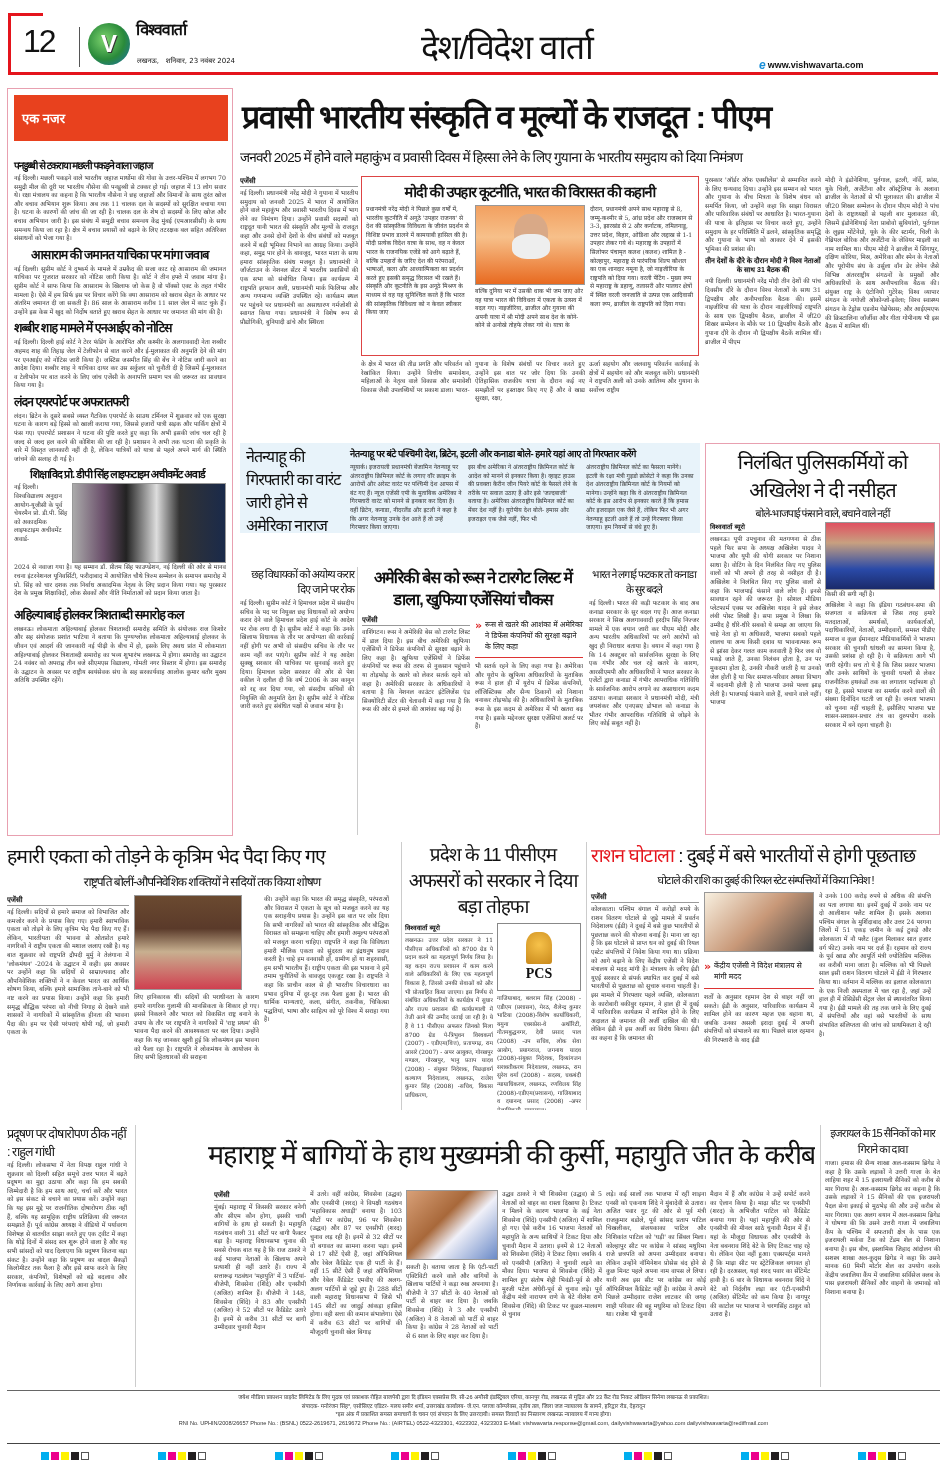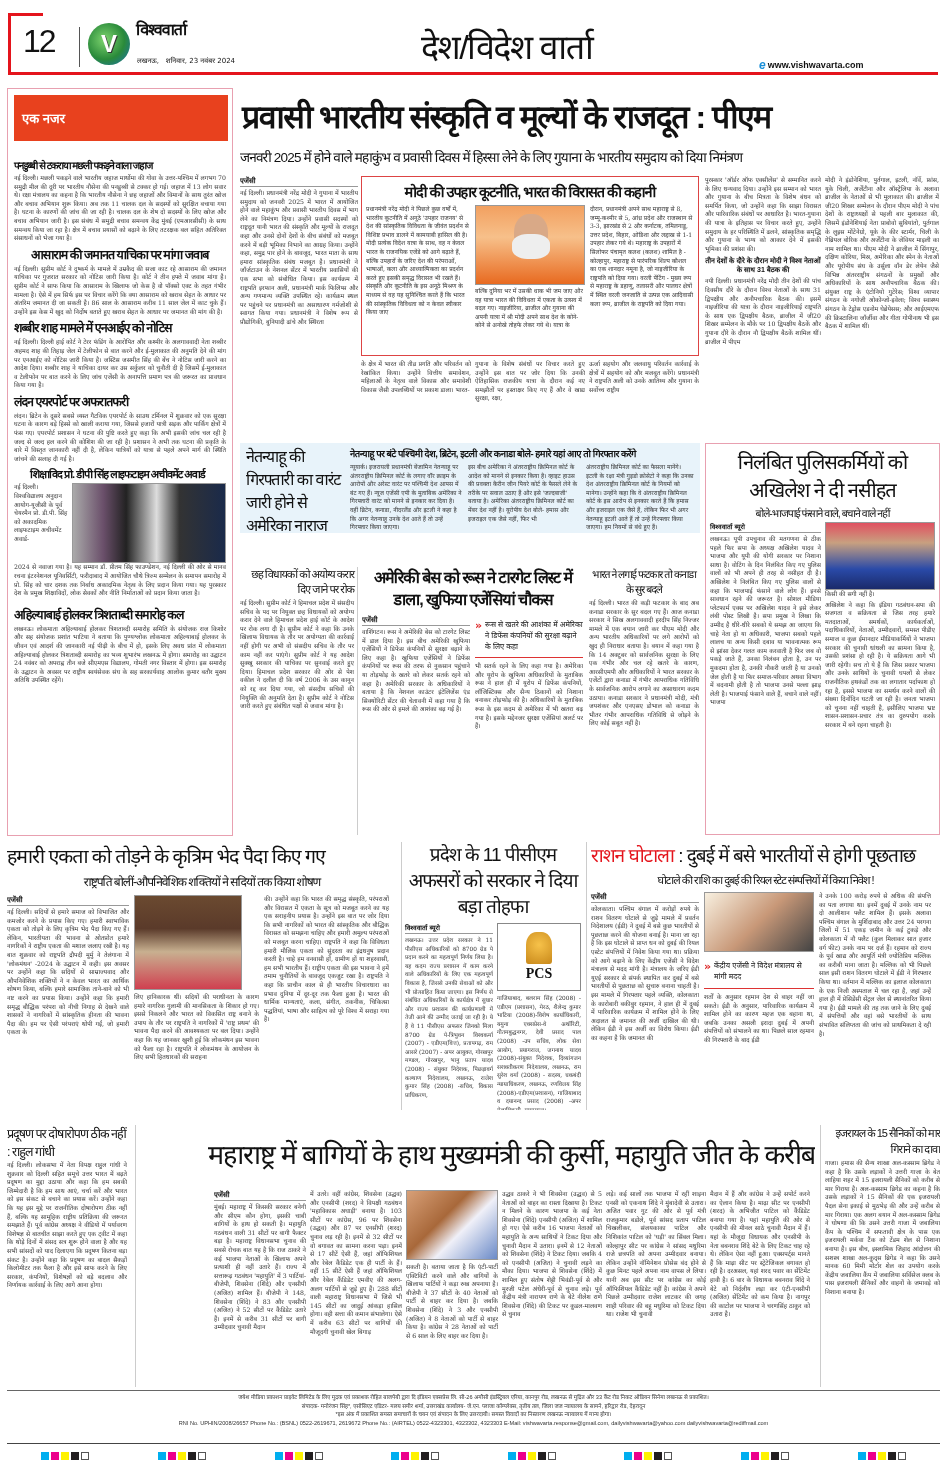--- a/index.html
+++ b/index.html
@@ -217,21 +217,21 @@
   <div class="txt">मुंबई। महाराष्ट्र में किसकी सरकार बनेगी और सीएम कौन होगा, इसकी चाबी बागियों के हाथ हो सकती है। महायुति गठबंधन वाली 31 सीटों पर बागी फैक्टर बड़ा है। महाराष्ट्र विधानसभा चुनाव की सबसे रोचक बात यह है कि राज ठाकरे ने कई भाजपा नेताओं के खिलाफ अपने प्रत्याशी ही नहीं उतारे हैं। राज्य में सत्तारूढ़ गठबंधन 'महायुति' में 3 पार्टियां- बीजेपी, शिवसेना (शिंदे) और एनसीपी (अजित) शामिल हैं। बीजेपी ने 148, शिवसेना (शिंदे) ने 83 और एनसीपी (अजित) ने 52 सीटों पर कैंडिडेट उतारे हैं। इनमें से करीब 31 सीटों पर बागी उम्मीदवार चुनावी मैदान</div>
 </div>
 <div class="abs txt" style="left:310px;top:1190px;width:92px;height:200px;overflow:hidden">में उतरे। वहीं कांग्रेस, शिवसेना (उद्धव) और एनसीपी (शरद) ने विपक्षी गठबंधन 'महाविकास अघाड़ी' बनाया है। 103 सीटों पर कांग्रेस, 96 पर शिवसेना (उद्धव) और 87 पर एनसीपी (शरद) चुनाव लड़ रही है। इनमें से 32 सीटों पर वो बगावत का सामना करना पड़ा। इनमें से 17 सीटें ऐसी हैं, जहां ऑफिशियल और रेबेल कैंडिडेट एक ही पार्टी के हैं। वहीं 15 सीटें ऐसी हैं जहां ऑफिशियल और रेबेल कैंडिडेट एमवीए की अलग-अलग पार्टियों से जुड़े हुए हैं। 288 सीटों वाली महाराष्ट्र विधानसभा में जिसे भी 145 सीटों का जादुई आंकड़ा हासिल होगा। वही सत्ता की कमान संभालेगा। ऐसे में करीब 63 सीटों पर बागियों की मौजूदगी चुनावी खेल बिगाड़</div>
 <div class="abs photo" style="left:406px;top:1190px;width:92px;height:70px;background:linear-gradient(135deg,#d8a078,#a8683a 40%,#f0f0f8 60%,#6a8ac8)"></div>
 <div class="abs txt" style="left:406px;top:1263px;width:92px;height:127px;overflow:hidden">सकती है। बताया जाता है कि एंटी-पार्टी एक्टिविटी करने वाले और बागियों के खिलाफ पार्टियों ने कड़ा रुख अपनाया है। बीजेपी ने 37 सीटों के 40 नेताओं को पार्टी से बाहर कर दिया है। जबकि शिवसेना (शिंदे) ने 3 और एनसीपी (अजित) ने 8 नेताओं को पार्टी से बाहर किया है। कांग्रेस ने 28 नेताओं को पार्टी से 6 साल के लिए बाहर कर दिया है।</div>
 <div class="abs txt" style="left:502px;top:1190px;width:100px;height:200px;overflow:hidden">उद्धव ठाकरे ने भी शिवसेना (उद्धव) से 5 नेताओं को बाहर का रास्ता दिखाया है। टिकट न मिलने के कारण भाजपा के कई नेता शिवसेना (शिंदे) एनसीपी (अजित) में शामिल हो गए। ऐसे करीब 16 भाजपा नेताओं को महायुति के अन्य साथियों ने टिकट दिया और चुनावी मैदान में उतारा। इनमें से 12 नेताओं को शिवसेना (शिंदे) ने टिकट दिया। जबकि 4 को एनसीपी (अजित) ने चुनावी लड़ने का मौका दिया। भाजपा से शिवसेना (शिंदे) में शामिल हुए संतोष शेट्टी भिवंडी-पूर्व से और मुरजी पटेल अंधेरी-पूर्व से चुनाव लड़े। पूर्व केंद्रीय मंत्री नारायण राणे के बेटे नीलेश राणे शिवसेना (शिंदे) की टिकट पर कुडल-मालवण से चुनाव</div>
 <div class="abs txt" style="left:606px;top:1190px;width:100px;height:200px;overflow:hidden">लड़े। कई सालों तक भाजपा में रहीं शाइना एनसी को एकनाथ शिंदे ने मुंबादेवी से उतारा। अजित पवार गुट की ओर से पूर्व मंत्री राजकुमार बडोले, पूर्व सांसद प्रताप पाटिल चिखलीकर, संजयकाका पाटिल और निशिकांत पाटिल को 'घड़ी' का सिंबल मिला। कोल्हापुर सीट पर कांग्रेस ने सांसद मधुरिमा राजे छत्रपति को अपना उम्मीदवार बनाया। लेकिन उन्होंने नॉमिनेशन प्रोसेस बंद होने से कुछ मिनट पहले अपना नाम वापस ले लिया। यानी अब इस सीट पर कांग्रेस का कोई ऑफिशियल कैंडिडेट नहीं है। कांग्रेस ने अपने पिछले उम्मीदवार राजेश लाटकर की जगह शाही परिवार की बहू मधुरिमा को टिकट दिया था। राजेश भी चुनावी</div>
 <div class="abs txt" style="left:710px;top:1190px;width:100px;height:200px;overflow:hidden">मैदान में हैं और कांग्रेस ने उन्हें सपोर्ट करने का ऐलान किया है। माढ़ा सीट पर एनसीपी (शरद) के अभिजीत पाटिल को कैंडिडेट बनाया गया है। यहां महायुति की ओर से एनसीपी की मीनल साठे चुनावी मैदान में हैं। यहां के मौजूदा विधायक और एनसीपी के नेता बबनराव शिंदे बेटे के लिए टिकट चाह रहे थे। लेकिन ऐसा नहीं हुआ। एक्सपर्ट्स मानते हैं कि माढ़ा सीट पर स्ट्रेटेजिकल बगावत हो रही है। दरअसल, यहां शरद पवार का सेंटिमेंट हावी है। 6 बार के विधायक बबनराव शिंदे ने बेटे को निर्दलीय लड़ा कर एंटी-एनसीपी (अजित) सेंटिमेंट को कम किया है। नागपुर की काटोल पर भाजपा ने चरणसिंह ठाकुर को उतारा है।</div>
 
 <div class="abs" style="left:820px;top:1125px;width:120px;height:262px;overflow:hidden;border-left:1px solid #ccc;padding-left:4px">
-  <div class="hd" style="font-size:11px;font-weight:normal;text-align:right;line-height:16px">इजरायल के 15 सैनिकों को मार गिराने का दावा</div>
+  <div class="hd" style="font-size:11px;font-weight:normal;text-align:center;line-height:16px">इजरायल के 15 सैनिकों को मार गिराने का दावा</div>
   <div class="txt" style="margin-top:2px">गाजा। हमास की सैन्य शाखा अल-कस्साम ब्रिगेड ने कहा है कि उसके लड़ाकों ने उत्तरी गाजा के बेत लाहिया शहर में 15 इजरायली सैनिकों को करीब से मार गिराया है। अल-कस्साम ब्रिगेड का कहना है कि उसके लड़ाकों ने 15 सैनिकों की एक इजरायली पैदल सेना इकाई से मुठभेड़ की और उन्हें करीब से मार गिराया। एक अलग बयान में अल-कस्साम ब्रिगेड ने घोषणा की कि उसने उत्तरी गाजा में जबालिया कैंप के पश्चिम में सफतावी क्षेत्र के पास एक इजरायली मर्कवा टैंक को टेंडम शेल से निशाना बनाया है। इस बीच, इस्लामिक जिहाद आंदोलन की सशस्त्र शाखा अल-कुद्स ब्रिगेड ने कहा कि उसने मानक 60 मिमी मोर्टार शेल का उपयोग करके केंद्रीय जबालिया कैंप में जबालिया सर्विसेज क्लब के पास इजरायली सैनिकों और वाहनों के जमावड़े को निशाना बनाया है।</div>
 </div>
 
 <div class="abs" style="left:7px;top:1390px;width:933px;height:48px;border-top:1px solid #666;text-align:center;font-size:5.6px;line-height:8.5px;color:#333;font-family:'Liberation Sans',sans-serif;padding-top:2px">
   <div>जयेश मीडिया प्रकाशन प्राइवेट लिमिटेड के लिए मुद्रक एवं प्रकाशक रोहित बाजपेयी द्वारा दि इंडियन एक्सप्रेस लि. सी-26 अमौसी इंडस्ट्रियल एरिया, कानपुर रोड, लखनऊ से मुद्रित और 33 कैंट रोड निकट ओडियन सिनेमा लखनऊ से प्रकाशित।</div>
   <div>संपादक- मनोरंजन सिंह*, एसोसिएट एडिटर- मलय समीर शर्मा, उत्तराखंड कार्यालय- जे.एन. प्लाजा कॉम्प्लेक्स, तृतीय तल, जिला जज न्यायालय के सामने, हरिद्वार रोड, देहरादून</div>
   <div>*इस अंक में प्रकाशित समस्त समाचारों के चयन एवं संपादन के लिए उत्तरदायी। समस्त विवादों का निस्तारण लखनऊ न्यायालय में मान्य होगा।</div>
   <div>RNI No. UPHIN/2008/26657 Phone No.: (BSNL) 0522-2619671, 2619672 Phone No.: (AIRTEL) 0522-4323301, 4323302, 4323303  E-Mail: vishwavarta.response@gmail.com,  dailyvishwavarta@yahoo.com dailyvishwavarta@rediffmail.com</div>
 </div>
 

